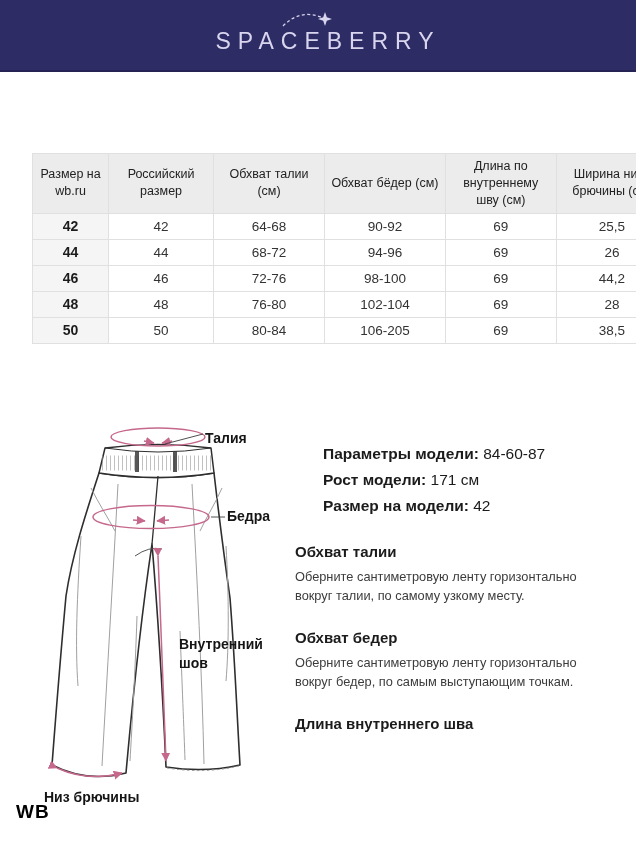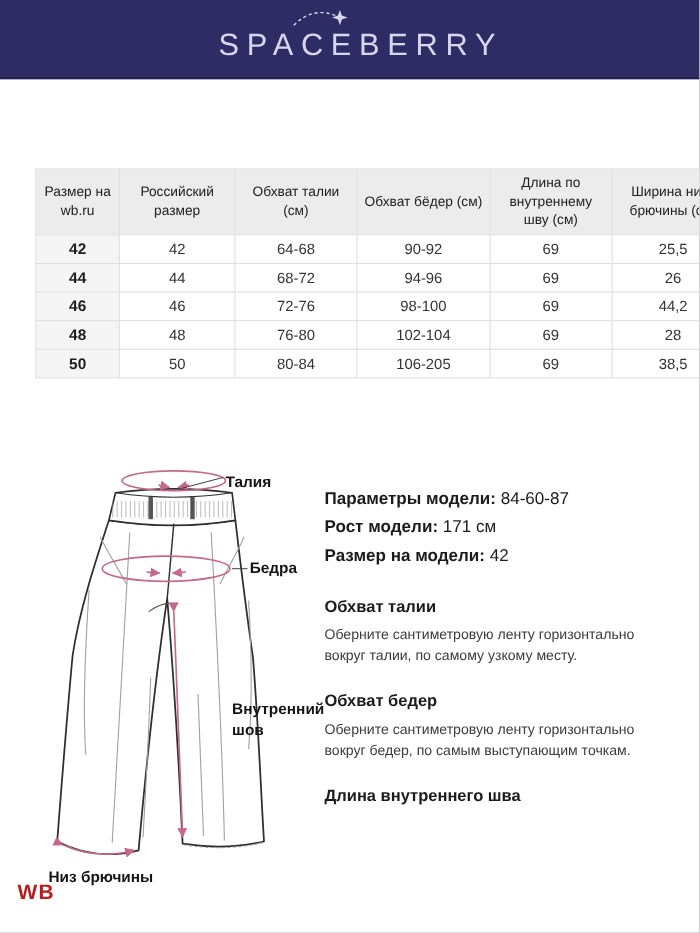--- a/index.html
+++ b/index.html
@@ -9,21 +9,21 @@
     background:#ffffff; overflow:hidden; color:#1c1c1c;
   }
   
   .hdr{
     position:absolute; left:0; top:0; width:636px; height:72px;
     background:#2d2c64; border-bottom:2px solid #242354;
     display:flex; align-items:center; justify-content:center;
   }
   .logo-wrap{ position:relative; padding-top:12px; }
   .logo-text{
-    font-size:28px; letter-spacing:7px; color:#d9d5ef; font-weight:normal;margin-left:20px;
+    font-size:23px; letter-spacing:7px; color:#d9d5ef; font-weight:normal;margin-left:20px;
   }
   .logo-star{ position:absolute; left:84px; top:-12px; }
   
   .tbl-wrap{ position:absolute; left:32px; top:153px; width:636px; }
   table{ border-collapse:collapse; width:100%; table-layout:fixed; }
   th, td{ border:1px solid #e0e0e0; text-align:center; vertical-align:middle; }
   th{
     background:#ececec; font-weight:normal; font-size:12.5px; color:#222;
     height:58px; padding:4px 6px; line-height:1.35;
   }
@@ -32,33 +32,33 @@
   col.c1{width:12%} col.c2{width:16.5%} col.c3{width:17.5%}
   col.c4{width:19%} col.c5{width:17.5%} col.c6{width:17.5%}
   
   .diagram{ position:absolute; left:25px; top:416px; width:270px; height:400px; }
   .dlabel{
     position:absolute; font-size:14px; font-weight:600; color:#151515; line-height:1.35;
     white-space:nowrap;
   }
   .lbl-waist{ left:205px; top:429px; }
   .lbl-hips{ left:227px; top:507px; }
-  .lbl-inseam{ left:179px; top:635px; width:105px; white-space:normal;margin-left:32px; }
+  .lbl-inseam{ left:179px; top:635px; width:105px; white-space:normal; }
   .lbl-hem{ left:44px; top:788px; }
   
   .info{ position:absolute; left:295px; top:441px; width:322px; }
-  .model-line{ font-size:15.5px; line-height:26px; color:#1b1b1b; }
+  .model-line{ font-size:15.5px; line-height:26px; color:#1b1b1b;margin-left:28px; }
   .model-line b{ font-weight:bold; }
   .guide-sec{ margin-top:24px; }
   .guide-sec:first-of-type{ margin-top:28px; }
   .guide-title{ font-size:15px; font-weight:bold; color:#1b1b1b; margin-bottom:7px; }
   .guide-text{ font-size:12.8px; line-height:19px; color:#3c3c3c; }
   
   .wm{ position:absolute; left:16px; top:801px; font-size:19px; font-weight:bold;
-       color:#b91c1c; letter-spacing:1px; }
+       color:#000000; letter-spacing:1px; }
 </style>
 </head>
 <body>
 
 <div class="page">
 
   <div class="hdr">
     <div class="logo-wrap">
       <svg class="logo-star" width="60" height="34" viewBox="0 0 60 34">
         <path d="M4,22 Q22,4 44,14" fill="none" stroke="#d9d5ef" stroke-width="1.2" stroke-dasharray="3,2.5"></path>

